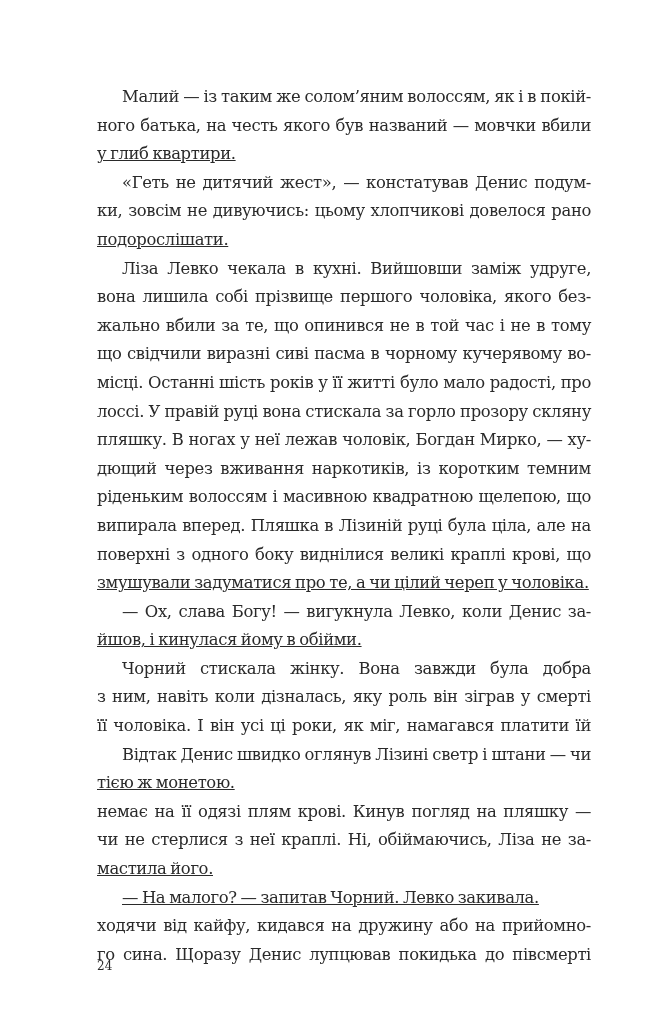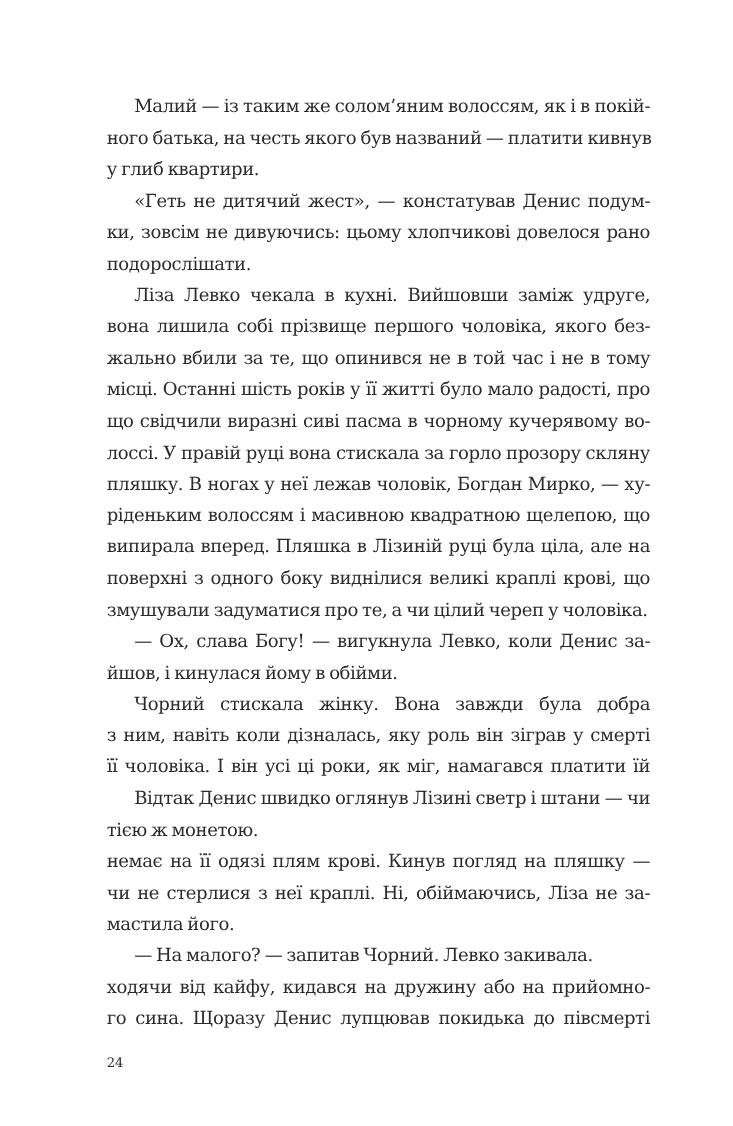--- a/index.html
+++ b/index.html
@@ -13,45 +13,46 @@
       position: absolute; left: 85px; top: 83px; width: 494px;
     }
     .line {
       height: 28.6px; line-height: 28.6px;
       font-size: 16.4px; letter-spacing: -0.35px;
       white-space: nowrap;
       text-align: justify; text-align-last: justify;
       word-spacing: -1px;
     }
     .line.indent { padding-left: 25px; }
-    .line.last { text-align-last: left; }
+    .line.last { text-align-last: left; text-decoration: underline; }
     .page-number {
       position: absolute; left: 85px; top: 952px;
       font-size: 12px; line-height: 28px; color: #2a2a2a;
       font-family: "DejaVu Serif", "Liberation Serif", serif;
     }
   </style>
 </head>
 <body>
 
 <div class="page">
   <div class="text-block" id="text-block">
       <div class="line indent">Малий — із таким же солом’яним волоссям, як і в покій-</div>
-      <div class="line">ного батька, на честь якого був названий — платити кивнув</div>
+      <div class="line">ного батька, на честь якого був названий — мовчки вбили</div>
       <div class="line last">у глиб квартири.</div>
       <div class="line indent">«Геть не дитячий жест», — констатував Денис подум-</div>
       <div class="line">ки, зовсім не дивуючись: цьому хлопчикові довелося рано</div>
       <div class="line last">подорослішати.</div>
       <div class="line indent">Ліза Левко чекала в кухні. Вийшовши заміж удруге,</div>
       <div class="line">вона лишила собі прізвище першого чоловіка, якого без-</div>
       <div class="line">жально вбили за те, що опинився не в той час і не в тому</div>
+      <div class="line">що свідчили виразні сиві пасма в чорному кучерявому во-</div>
       <div class="line">місці. Останні шість років у її житті було мало радості, про</div>
-      <div class="line">що свідчили виразні сиві пасма в чорному кучерявому во-</div>
       <div class="line">лоссі. У правій руці вона стискала за горло прозору скляну</div>
       <div class="line">пляшку. В ногах у неї лежав чоловік, Богдан Мирко, — ху-</div>
+      <div class="line">дющий через вживання наркотиків, із коротким темним</div>
       <div class="line">ріденьким волоссям і масивною квадратною щелепою, що</div>
       <div class="line">випирала вперед. Пляшка в Лізиній руці була ціла, але на</div>
       <div class="line">поверхні з одного боку виднілися великі краплі крові, що</div>
       <div class="line last">змушували задуматися про те, а чи цілий череп у чоловіка.</div>
       <div class="line indent">— Ох, слава Богу! — вигукнула Левко, коли Денис за-</div>
       <div class="line last">йшов, і кинулася йому в обійми.</div>
       <div class="line indent">Чорний стискала жінку. Вона завжди була добра</div>
       <div class="line">з ним, навіть коли дізналась, яку роль він зіграв у смерті</div>
       <div class="line">її чоловіка. І він усі ці роки, як міг, намагався платити їй</div>
       <div class="line indent">Відтак Денис швидко оглянув Лізині светр і штани — чи</div>

